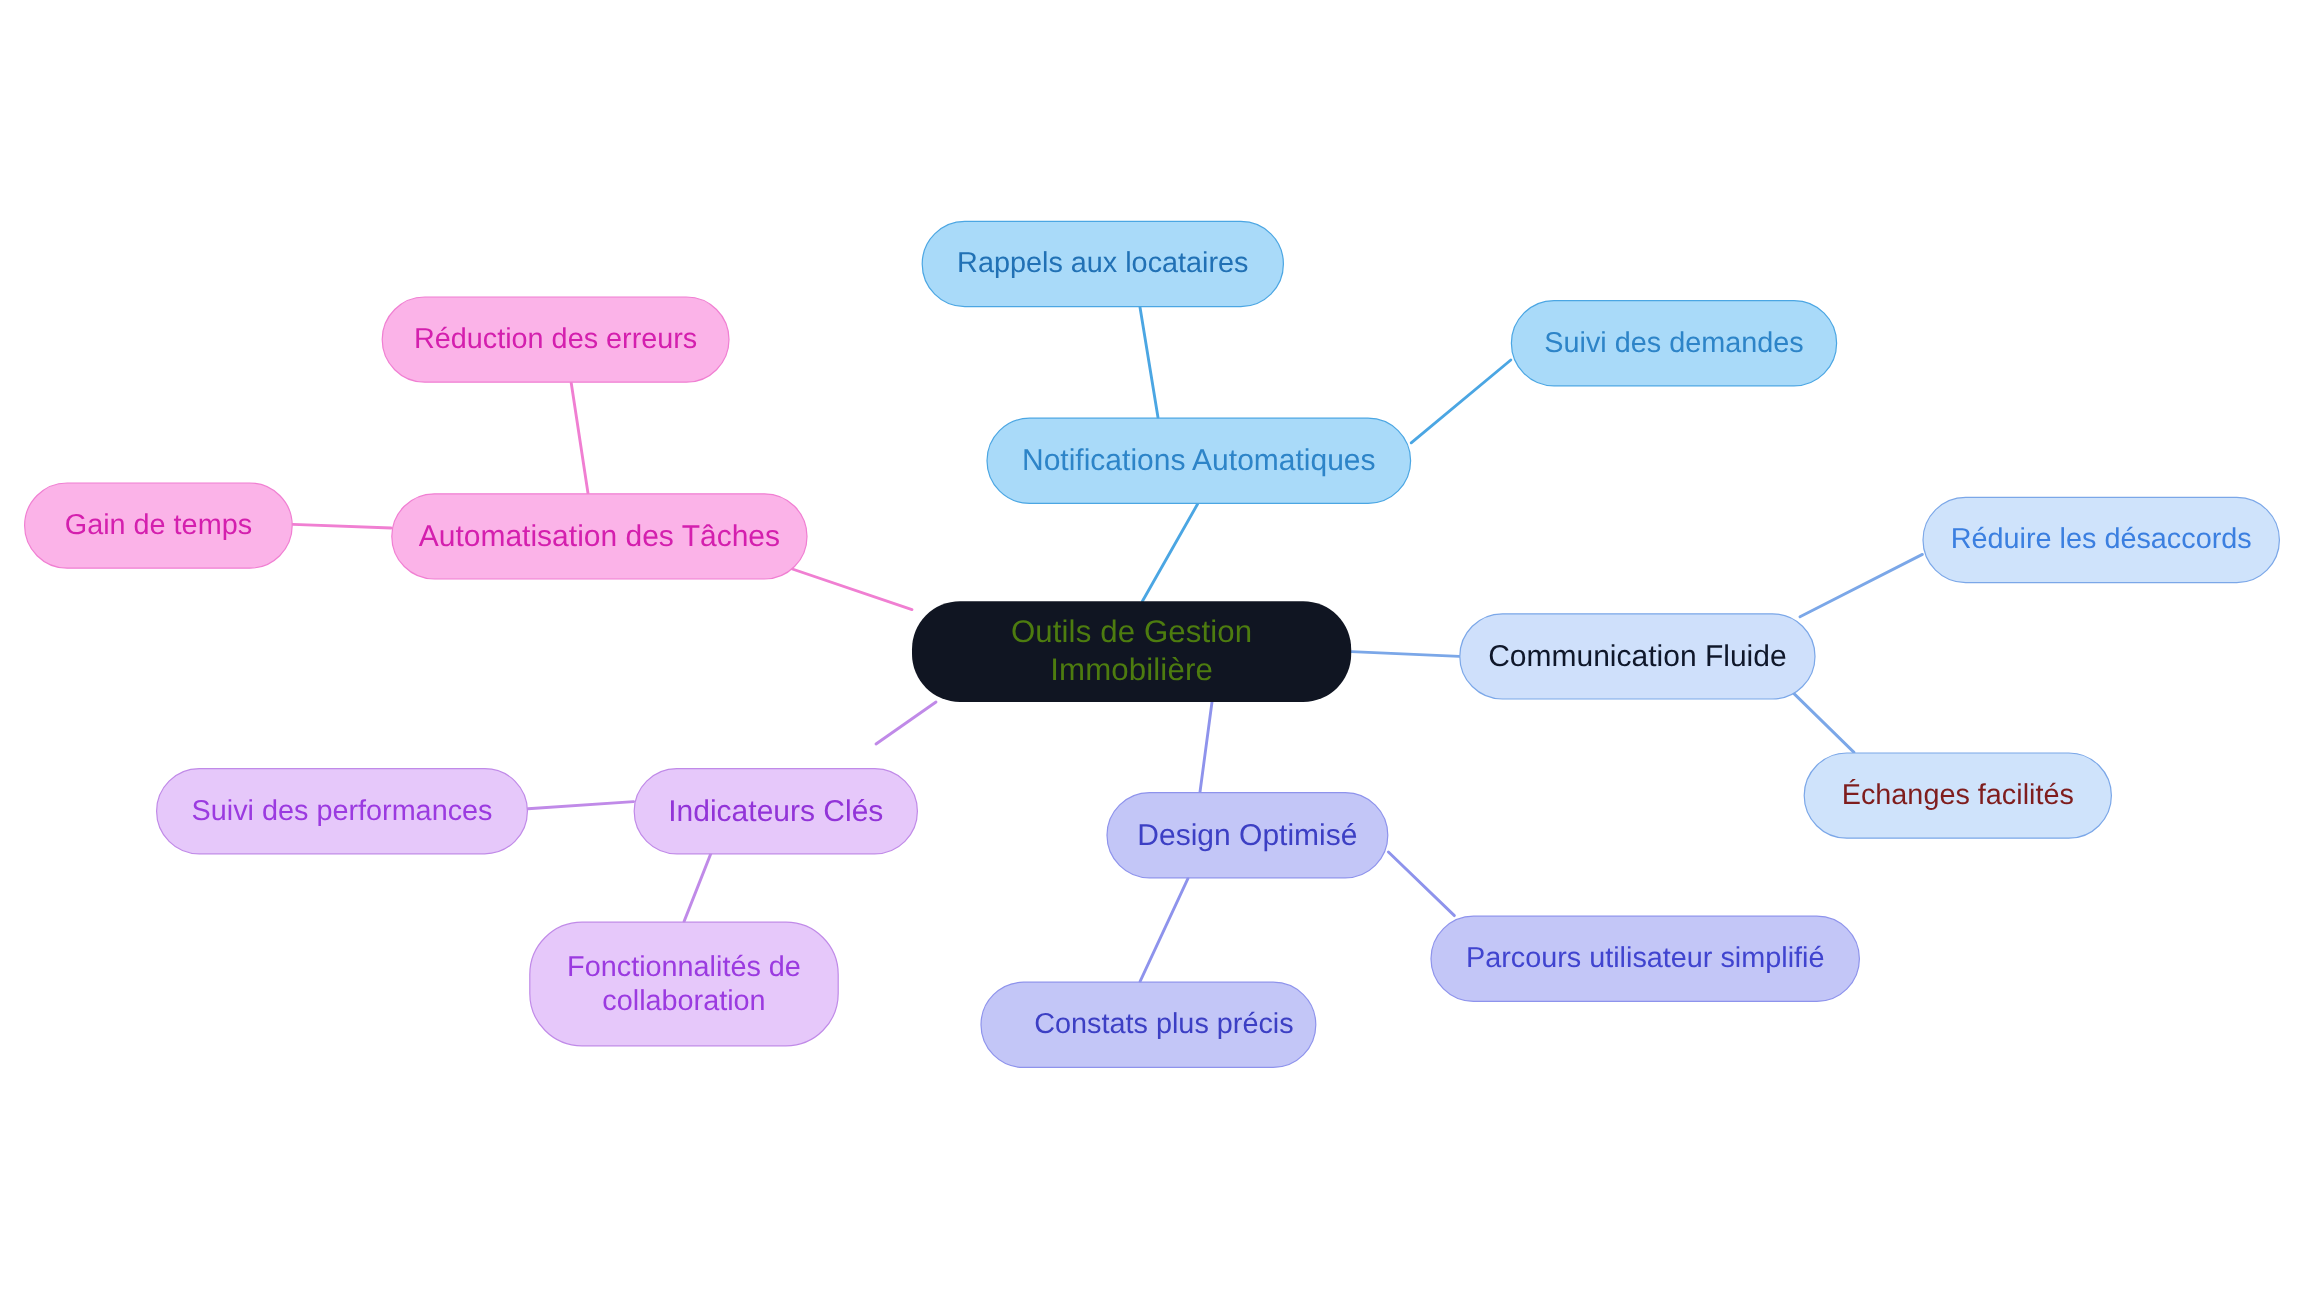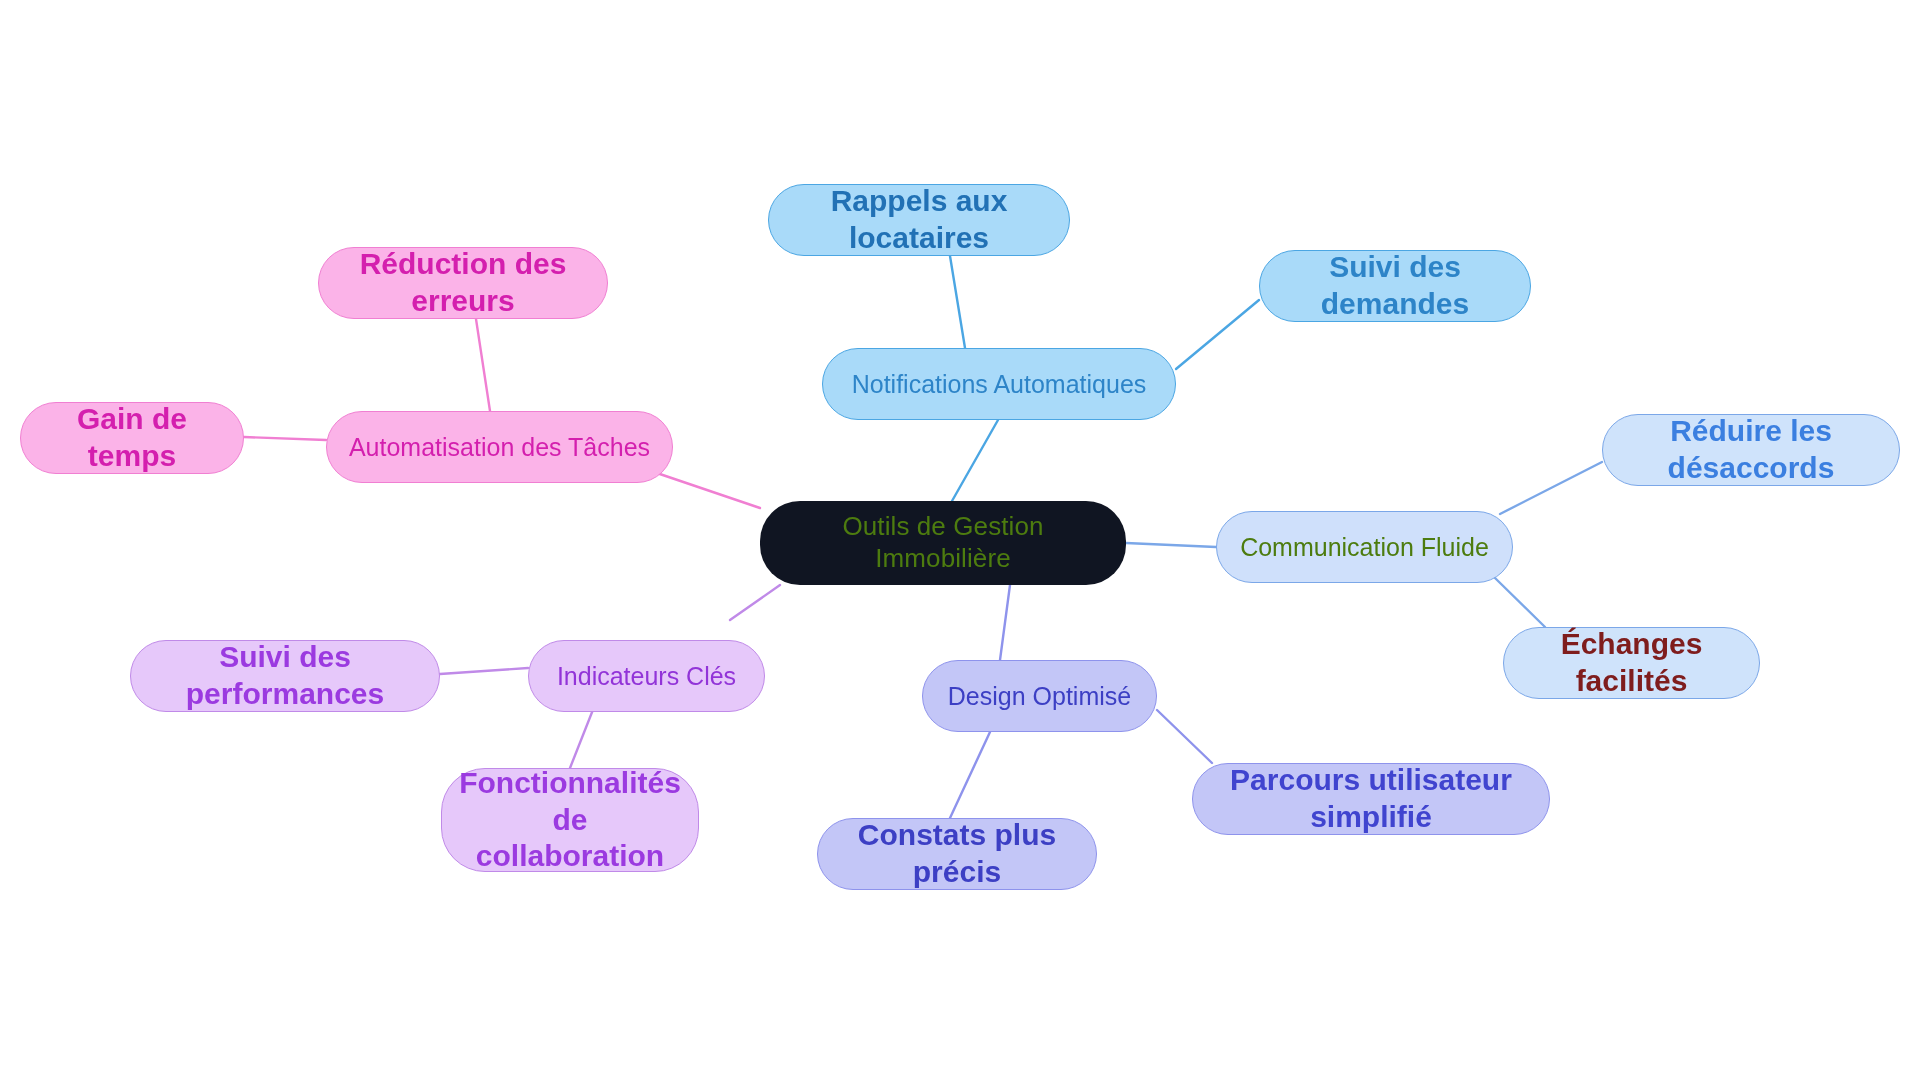--- a/index.html
+++ b/index.html
@@ -43,22 +43,21 @@
   .node.root {
     border-radius: 40px;
     border-width: 0;
     font-size: 26px;
     letter-spacing: 0.1px;
   }
   .node.branch {
     font-size: 25px;
   }
   .node.leaf {
-    font-size: 30px;
-    font-weight: bold;
+    font-size: 24px;
   }
 </style>
 </head>
 <body>
 
 <div id="canvas">
   <svg id="edges" width="1920" height="1083" viewBox="0 0 1920 1083">
       <line x1="952" y1="501" x2="998" y2="420" stroke="#4ba6e3" stroke-width="2.4" stroke-linecap="round"></line>
       <line x1="965" y1="348" x2="950" y2="256" stroke="#4ba6e3" stroke-width="2.4" stroke-linecap="round"></line>
       <line x1="1176" y1="369" x2="1259" y2="300" stroke="#4ba6e3" stroke-width="2.4" stroke-linecap="round"></line>
@@ -73,21 +72,21 @@
       <line x1="600" y1="692" x2="570" y2="768" stroke="#c08ae8" stroke-width="2.4" stroke-linecap="round"></line>
       <line x1="760" y1="508" x2="648" y2="470" stroke="#f07fd2" stroke-width="2.4" stroke-linecap="round"></line>
       <line x1="490" y1="411" x2="476" y2="319" stroke="#f07fd2" stroke-width="2.4" stroke-linecap="round"></line>
       <line x1="326" y1="440" x2="244" y2="437" stroke="#f07fd2" stroke-width="2.4" stroke-linecap="round"></line>
     </svg>
   <div id="node-layer">
       <div class="node root" style="left: 760px; top: 501px; width: 366px; height: 84px; background: rgb(16, 21, 34); color: #4d7c0f; border: none;"><span>Outils de Gestion Immobilière</span></div>
       <div class="node branch" style="left: 822px; top: 348px; width: 354px; height: 72px; background: rgb(169, 218, 249); color: rgb(45, 132, 200); border-color: rgb(75, 166, 227);"><span>Notifications Automatiques</span></div>
       <div class="node leaf" style="left: 768px; top: 184px; width: 302px; height: 72px; background: rgb(169, 218, 249); color: rgb(33, 113, 181); border-color: rgb(75, 166, 227);"><span>Rappels aux locataires</span></div>
       <div class="node leaf" style="left: 1259px; top: 250px; width: 272px; height: 72px; background: rgb(169, 218, 249); color: rgb(45, 132, 200); border-color: rgb(75, 166, 227);"><span>Suivi des demandes</span></div>
-      <div class="node branch" style="left: 1216px; top: 511px; width: 297px; height: 72px; background: rgb(207, 224, 251); color: #4d7c0f; border-color: rgb(123, 167, 232);"><span>Communication Fluide</span></div>
+      <div class="node branch" style="left: 1216px; top: 511px; width: 297px; height: 72px; background: rgb(207, 224, 251); color: #0f172a; border-color: rgb(123, 167, 232);"><span>Communication Fluide</span></div>
       <div class="node leaf" style="left: 1602px; top: 414px; width: 298px; height: 72px; background: rgb(207, 227, 251); color: rgb(59, 127, 224); border-color: rgb(123, 167, 232);"><span>Réduire les désaccords</span></div>
       <div class="node leaf" style="left: 1503px; top: 627px; width: 257px; height: 72px; background: rgb(207, 227, 251); color: #7f1d1d; border-color: rgb(123, 167, 232);"><span>Échanges facilités</span></div>
       <div class="node branch" style="left: 922px; top: 660px; width: 235px; height: 72px; background: rgb(195, 198, 247); color: rgb(60, 63, 196); border-color: rgb(142, 147, 236);"><span>Design Optimisé</span></div>
       <div class="node leaf" style="left: 1192px; top: 763px; width: 358px; height: 72px; background: rgb(195, 198, 247); color: rgb(64, 68, 207); border-color: rgb(142, 147, 236); align-items: center;"><span>Parcours utilisateur simplifié</span></div>
       <div class="node leaf" style="left: 817px; top: 818px; width: 280px; height: 72px; background: rgb(195, 198, 247); color: rgb(60, 63, 196); border-color: rgb(142, 147, 236); justify-content: flex-end;"><span>Constats plus précis</span></div>
       <div class="node branch" style="left: 528px; top: 620px; width: 237px; height: 72px; background: rgb(230, 200, 250); color: rgb(146, 52, 216); border-color: rgb(192, 138, 232); margin-top: 20px;"><span>Indicateurs Clés</span></div>
       <div class="node leaf" style="left: 130px; top: 640px; width: 310px; height: 72px; background: rgb(230, 200, 250); color: rgb(155, 58, 224); border-color: rgb(192, 138, 232);"><span>Suivi des performances</span></div>
       <div class="node leaf" style="left: 441px; top: 768px; width: 258px; height: 104px; background: rgb(230, 200, 250); color: rgb(155, 58, 224); border-color: rgb(192, 138, 232);"><span>Fonctionnalités de
 collaboration</span></div>
       <div class="node branch" style="left: 326px; top: 411px; width: 347px; height: 72px; background: rgb(251, 179, 232); color: rgb(212, 31, 174); border-color: rgb(240, 127, 210);"><span>Automatisation des Tâches</span></div>

